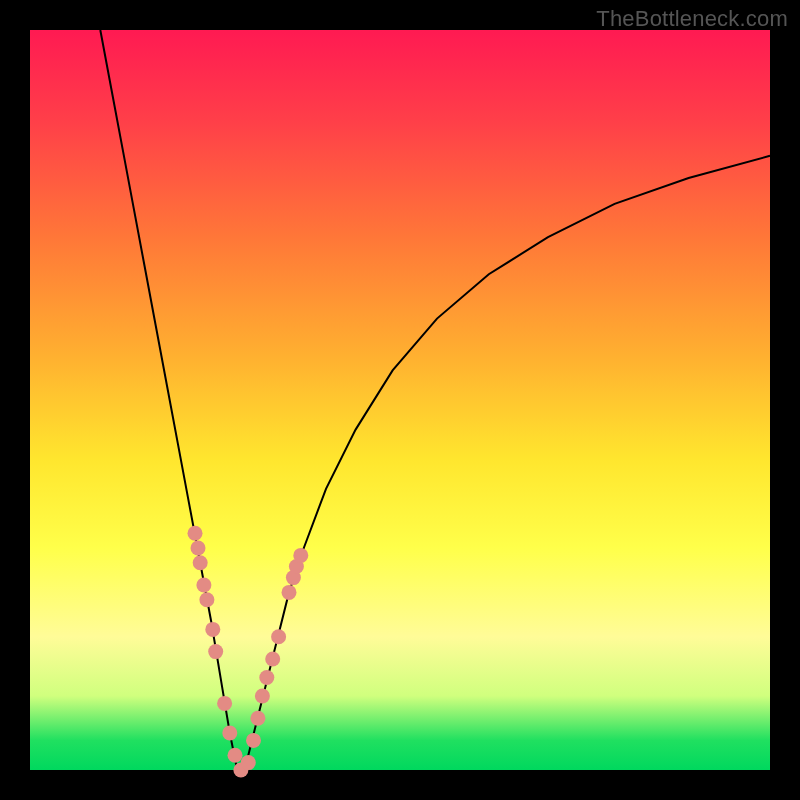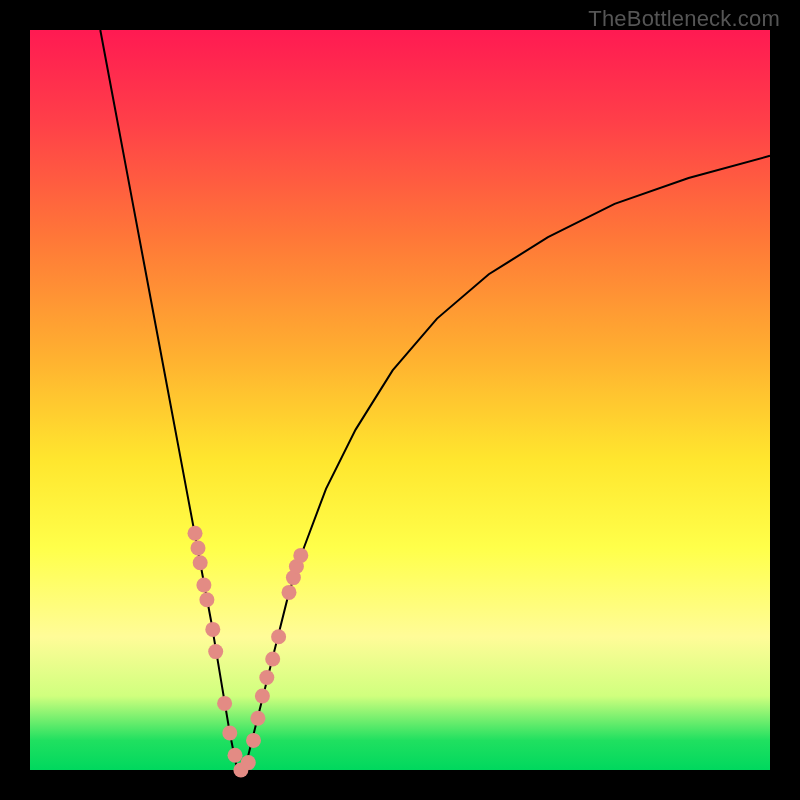--- a/index.html
+++ b/index.html
@@ -25,21 +25,21 @@
       #ffe62e 58%,
       #ffff4a 70%,
       #fffc98 82%,
       #d0ff7e 90%,
       #20e060 96%,
       #00d85e 100%);
   }
   .watermark {
     position: absolute;
     top: 6px;
-    right: 20px;
+    right: 12px;
     color: #555;
     font-size: 22px;
     letter-spacing: 0.2px;
     user-select: none;
   }
   svg.plot {
     position: absolute;
     left: 0;
     top: 0;
     width: 740px;

